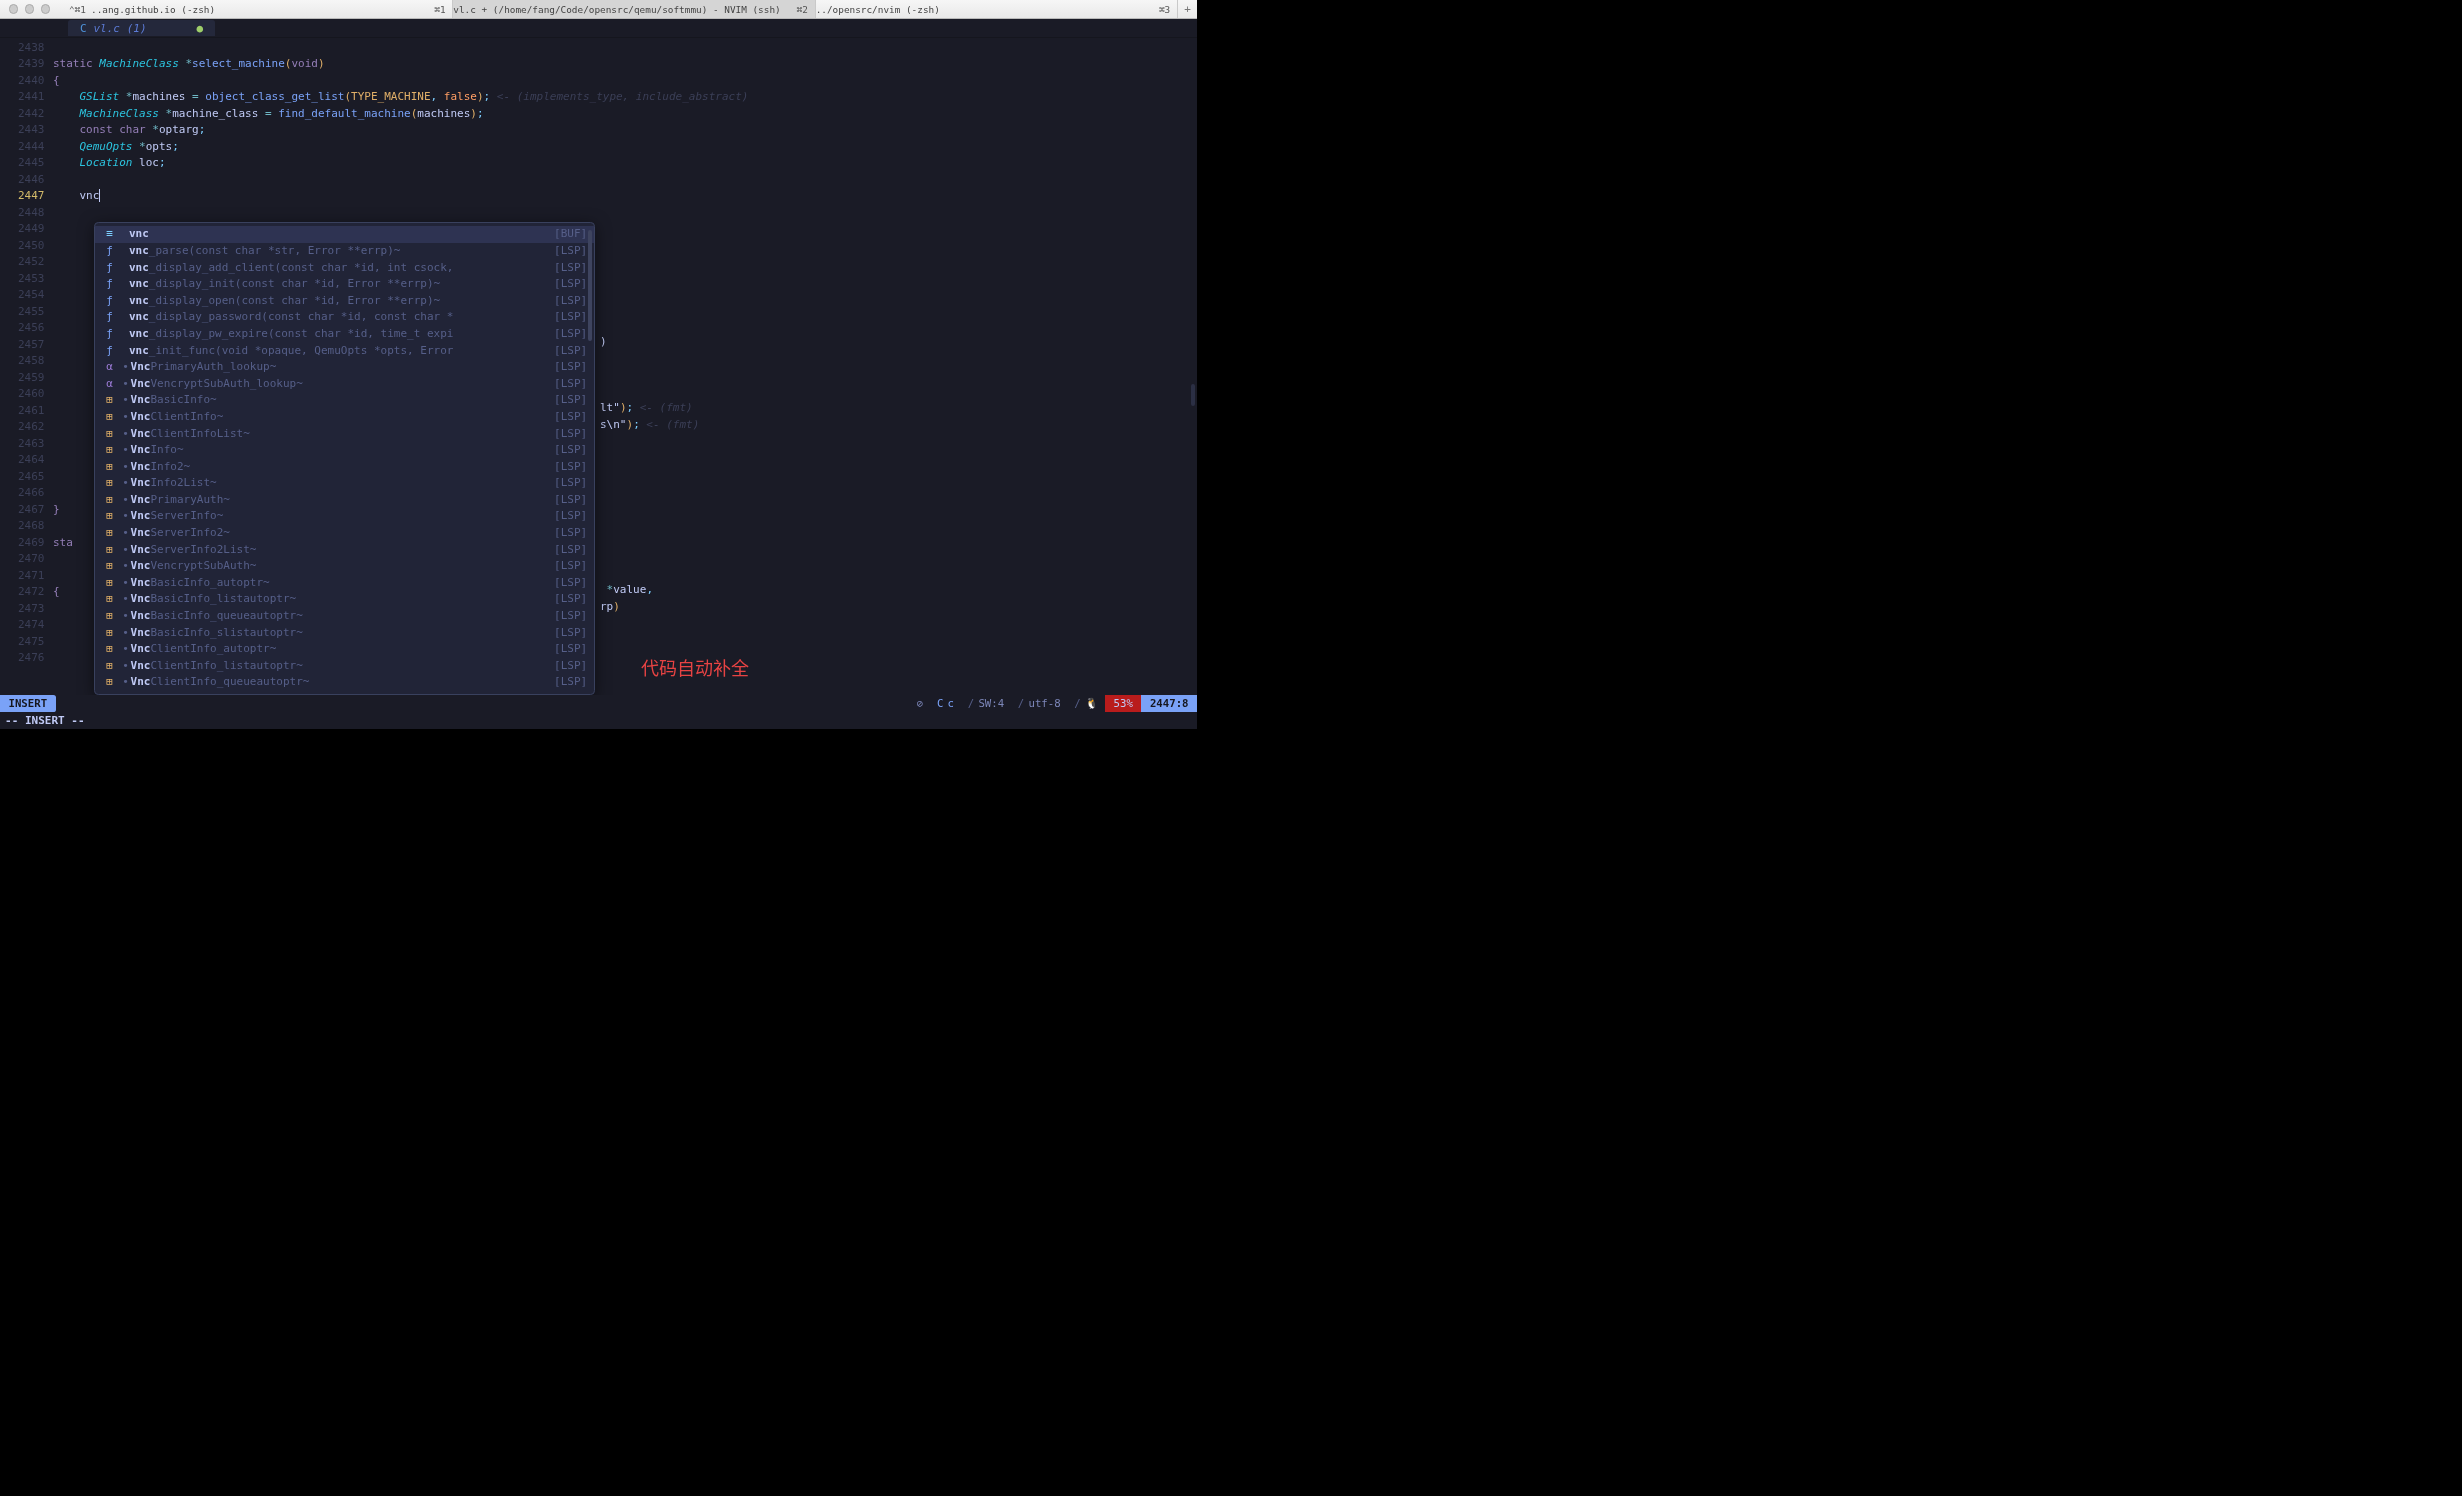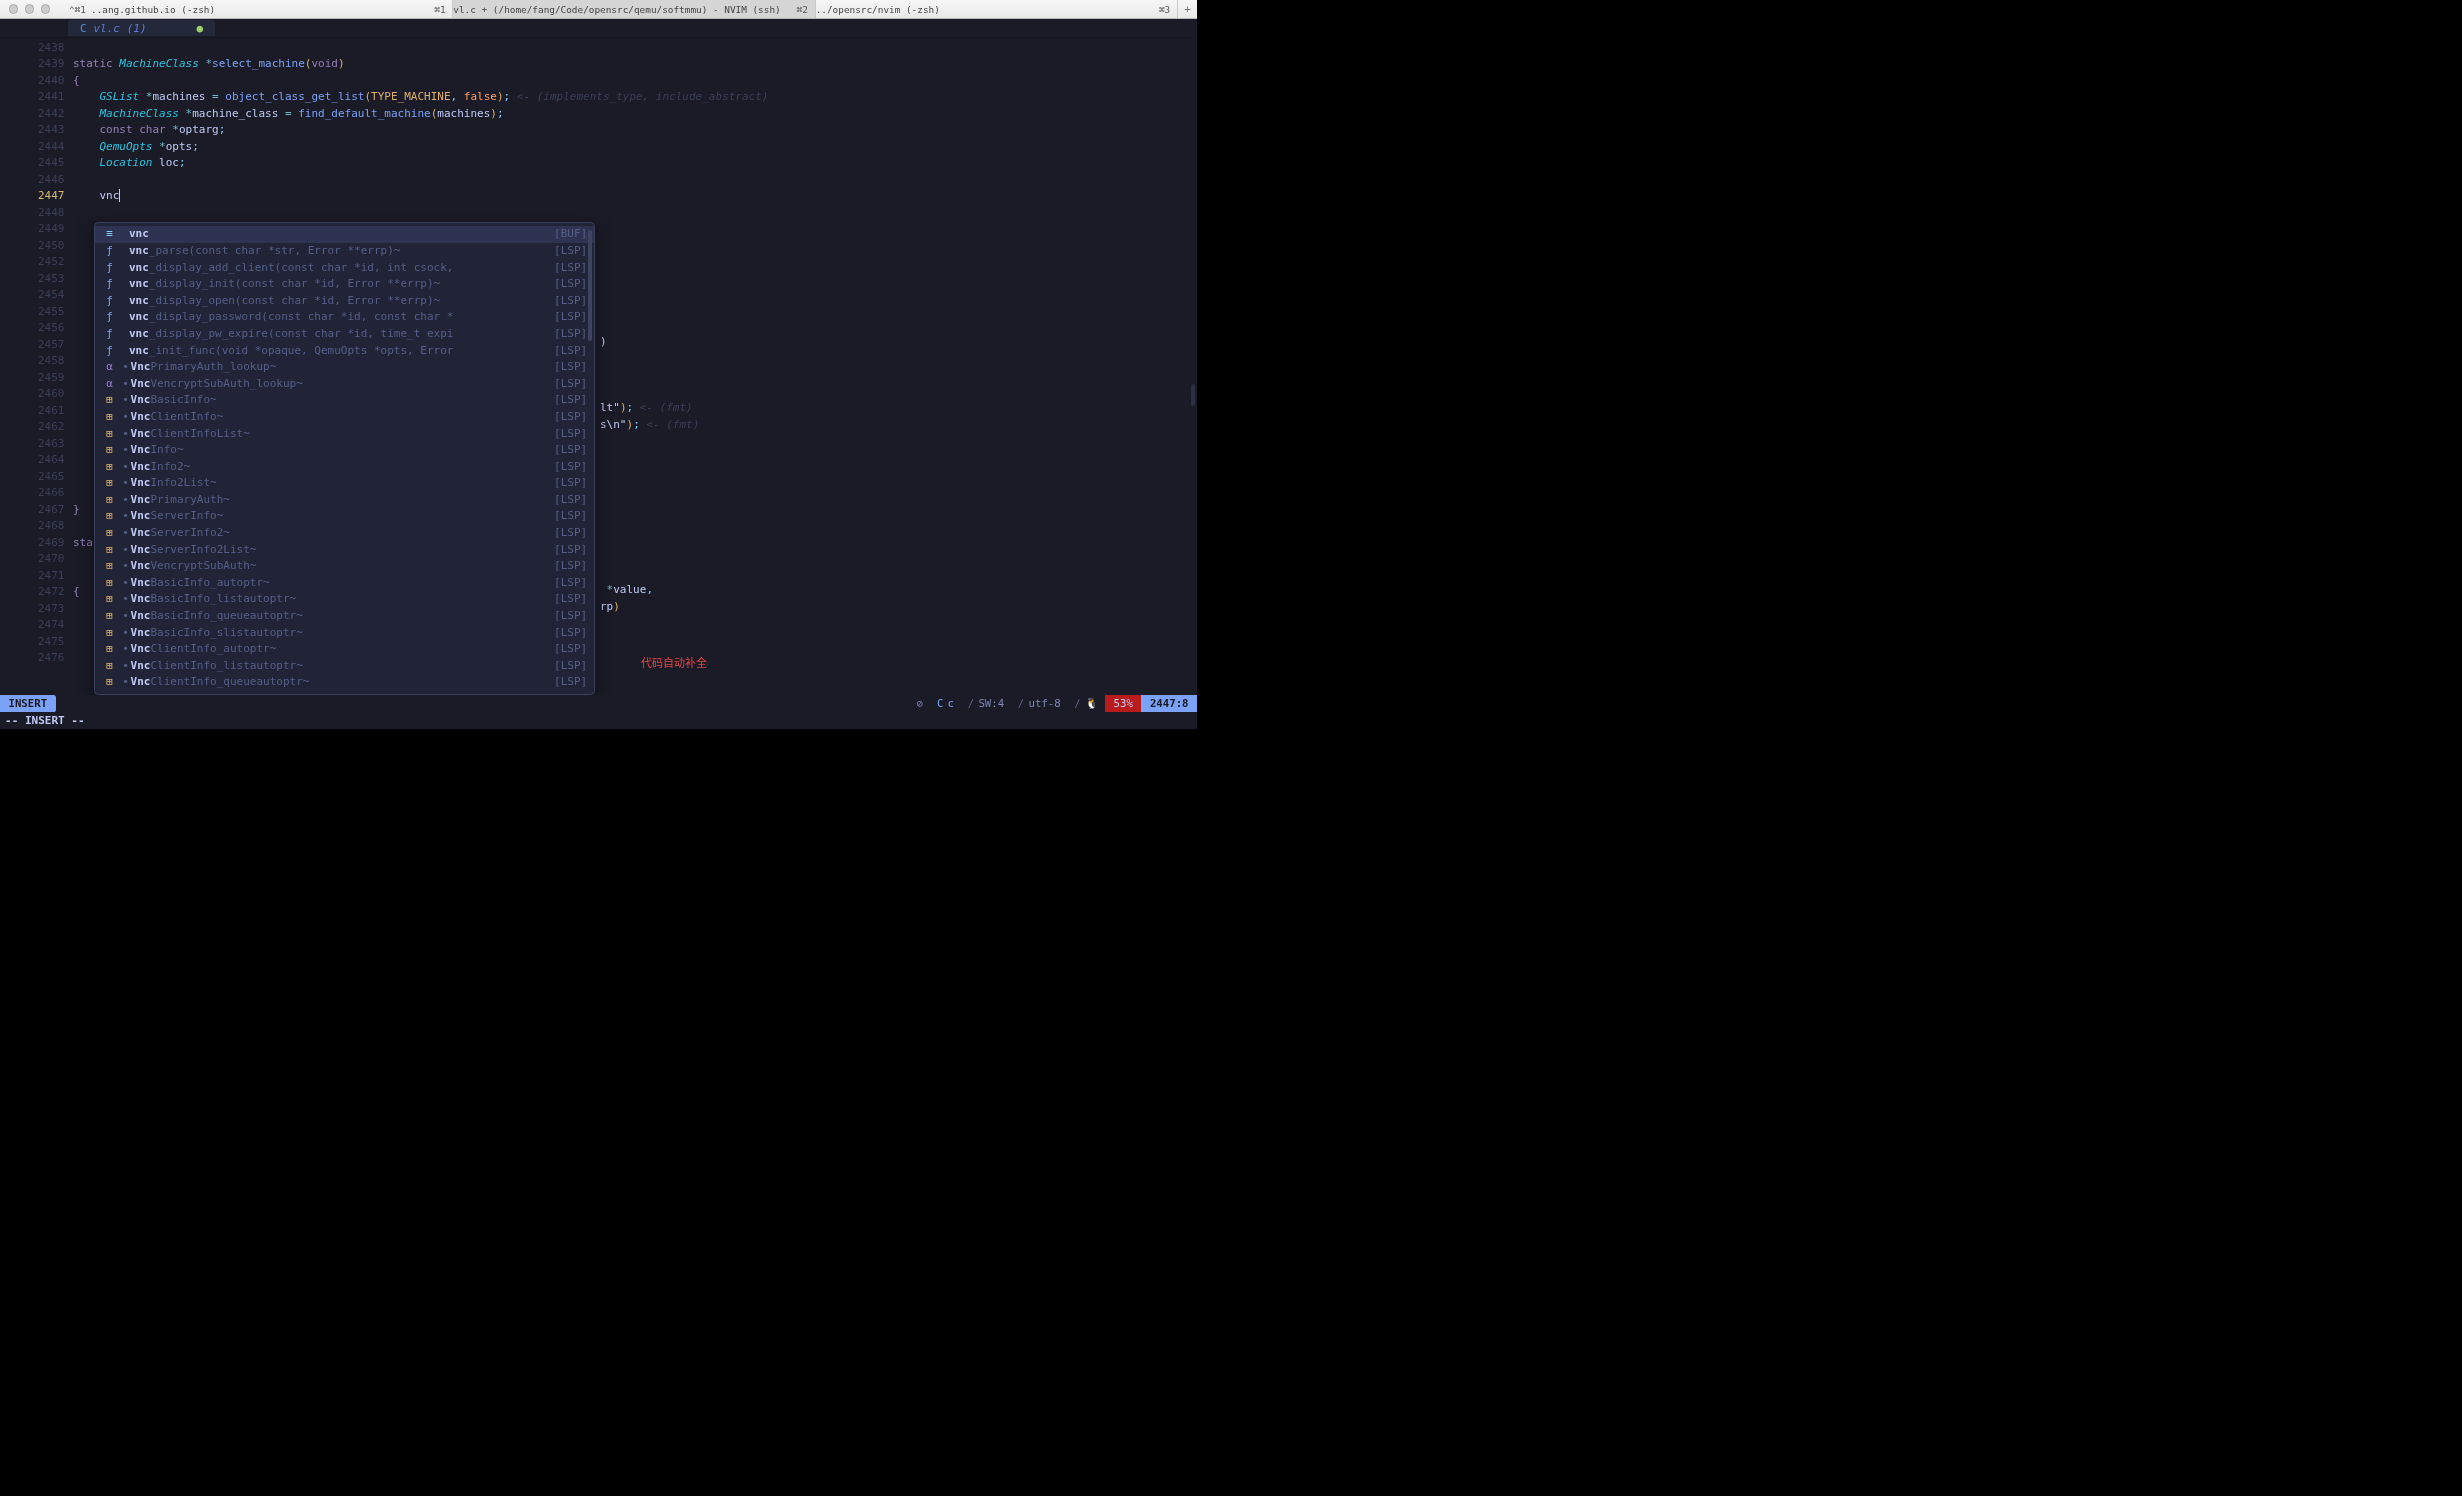--- a/index.html
+++ b/index.html
@@ -60,21 +60,21 @@
   .buftab .cicon { color:#4e91d8; font-style:normal; }
   .buftab .name { color:#5c7bd6; }
   .buftab .count { color:#5c7bd6; }
   .buftab .mdot { color:#9ece6a; font-style:normal; margin-left:43px;}
   .code {
     position: relative;
     padding-top: 1.7px;
     height: 657px;
     overflow: hidden;
   }
-  .row { display:flex; height:16.5px; line-height:16.5px; white-space:pre;padding-left:20px; }
+  .row { display:flex; height:16.5px; line-height:16.5px; white-space:pre; }
   .ln { width: 53px; text-align:right; padding-right: 8.5px; color:#3b3f57; }
   .ln.cur { color:#d4bb6a; }
   .txt { flex:1; }
   .kw { color:#957fb8; }        
   .type { color:#2cc3de; font-style:italic; }      
   .fn { color:#7aa2f7; }        
   .punct { color:#7dcfff; }
   .paren { color:#e0af68; }
   .op { color:#6fb8c5; }
   .ident { color:#c0caf5; }
@@ -108,21 +108,21 @@
   .psrc { margin-left:auto; color:#565f89; }
   .dotc { color:#565f89; margin-right:1.7px; }
   .psel { background:#2e3352; }
   .scrollthumb {
     position:absolute; right:1.7px; top:6.8px; width:4.3px; height:111px;
     background:#3e445f; border-radius:2.6px;
   }
   
   .anno {
     position:absolute; left:641px; top:616px;
-    color:#e74343; font-size:11px; font-family: "PingFang SC","Noto Sans CJK SC",sans-serif;
+    color:#e74343; font-size:18px; font-family: "PingFang SC","Noto Sans CJK SC",sans-serif;
   }
   
   .frag { color:#c0caf5; position:absolute; left:600px; white-space:pre; }
   
   .status {
     height: 17px; background:#1a1b26; display:flex; align-items:center;
     font-size:10.7px;
   }
   .mode { background:#7aa2f7; color:#15161e; font-weight:bold; padding:0 8.5px; height:100%; display:flex; align-items:center; border-radius:0 2.6px 2.6px 0;}
   .sr { margin-left:auto; display:flex; align-items:center; gap:0; height:100%; }

